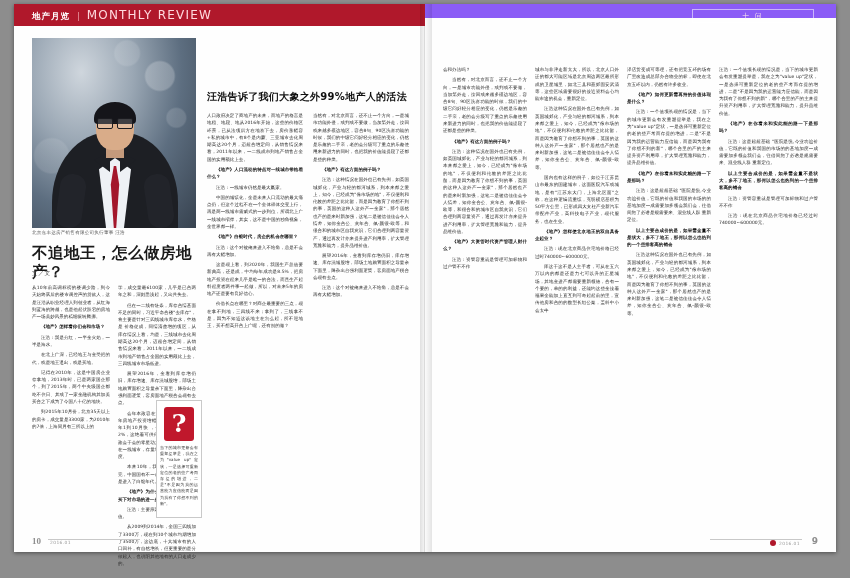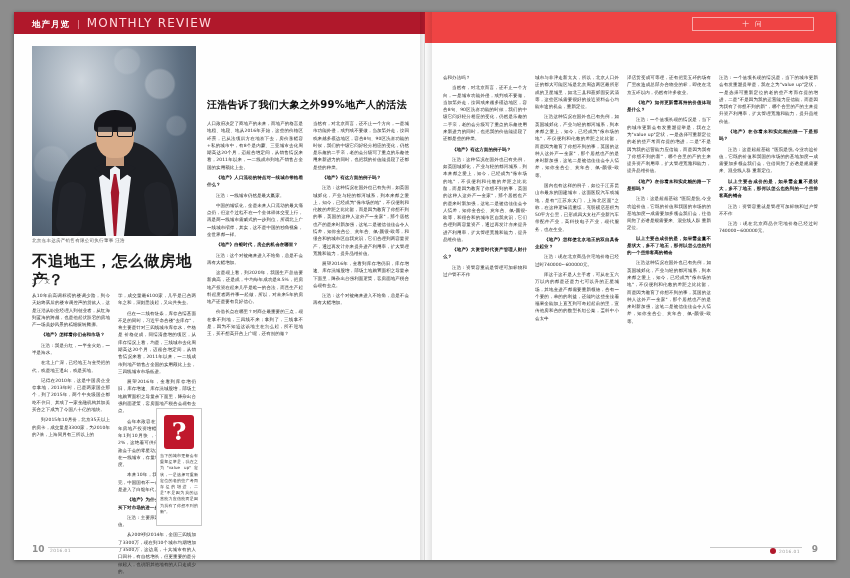--- a/index.html
+++ b/index.html
@@ -9,21 +9,21 @@
   }
   body {
     width: 850px;
     height: 578px;
     font-family: "DejaVu Sans", "Liberation Sans", sans-serif;
     overflow: hidden;
   }
   .spread {
     position: absolute;
     left: 14px;
-    top: 12px;
+    top: 4px;
     width: 822px;
     height: 548px;
     background: #ffffff;
     box-shadow: 0 1px 4px rgba(0,0,0,0.45);
     display: flex;
   }
   .page {
     position: relative;
     width: 411px;
     height: 548px;
@@ -73,22 +73,22 @@
   }
   .hb-en {
     font-size: 12px;
     letter-spacing: 1.2px;
     color: #ffd9de;
   }
   .header-band-right {
     position: absolute;
     right: 0; top: 0;
     width: 411px;
-    height: 31px;
-    background: #ef4444;
+    height: 14px;
+    background: #8b5cf6;
   }
   .hb-right-inner {
     position: absolute;
     right: 22px;
     top: 5px;
     width: 120px;
     height: 12px;
     border: 1px solid rgba(255,255,255,0.55);
     display: flex;
     align-items: center;
@@ -337,21 +337,21 @@
   }
 
   
   .folio {
     position: absolute;
     bottom: 6px;
     font-size: 9px;
     font-weight: bold;
     color: #8e8e8e;
   }
-  .folio.left  { left: 18px; }
+  .folio.left  { left: 18px; font-family: Liberation Serif, serif; }
   .folio.right { right: 18px; }
   .folio-rule-l {
     position: absolute;
     left: 34px;
     bottom: 12px;
     width: 92px;
     height: 0;
     border-top: 0.6px solid #c8c8c8;
   }
   .folio-rule-r {

